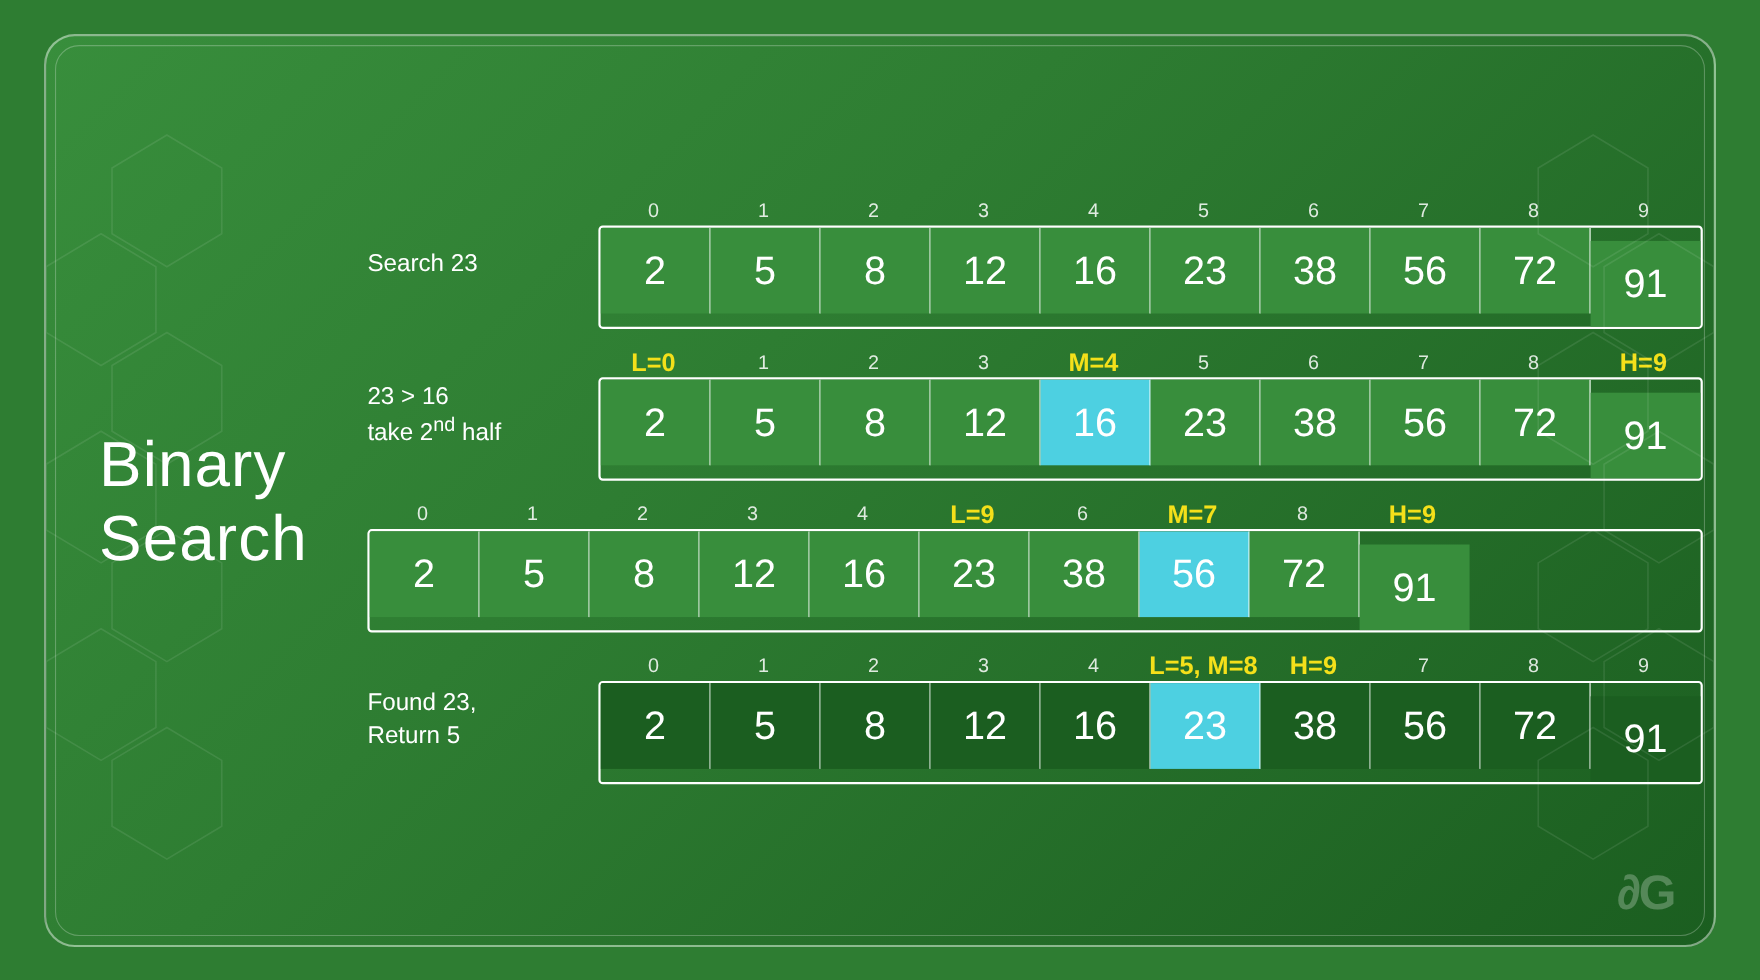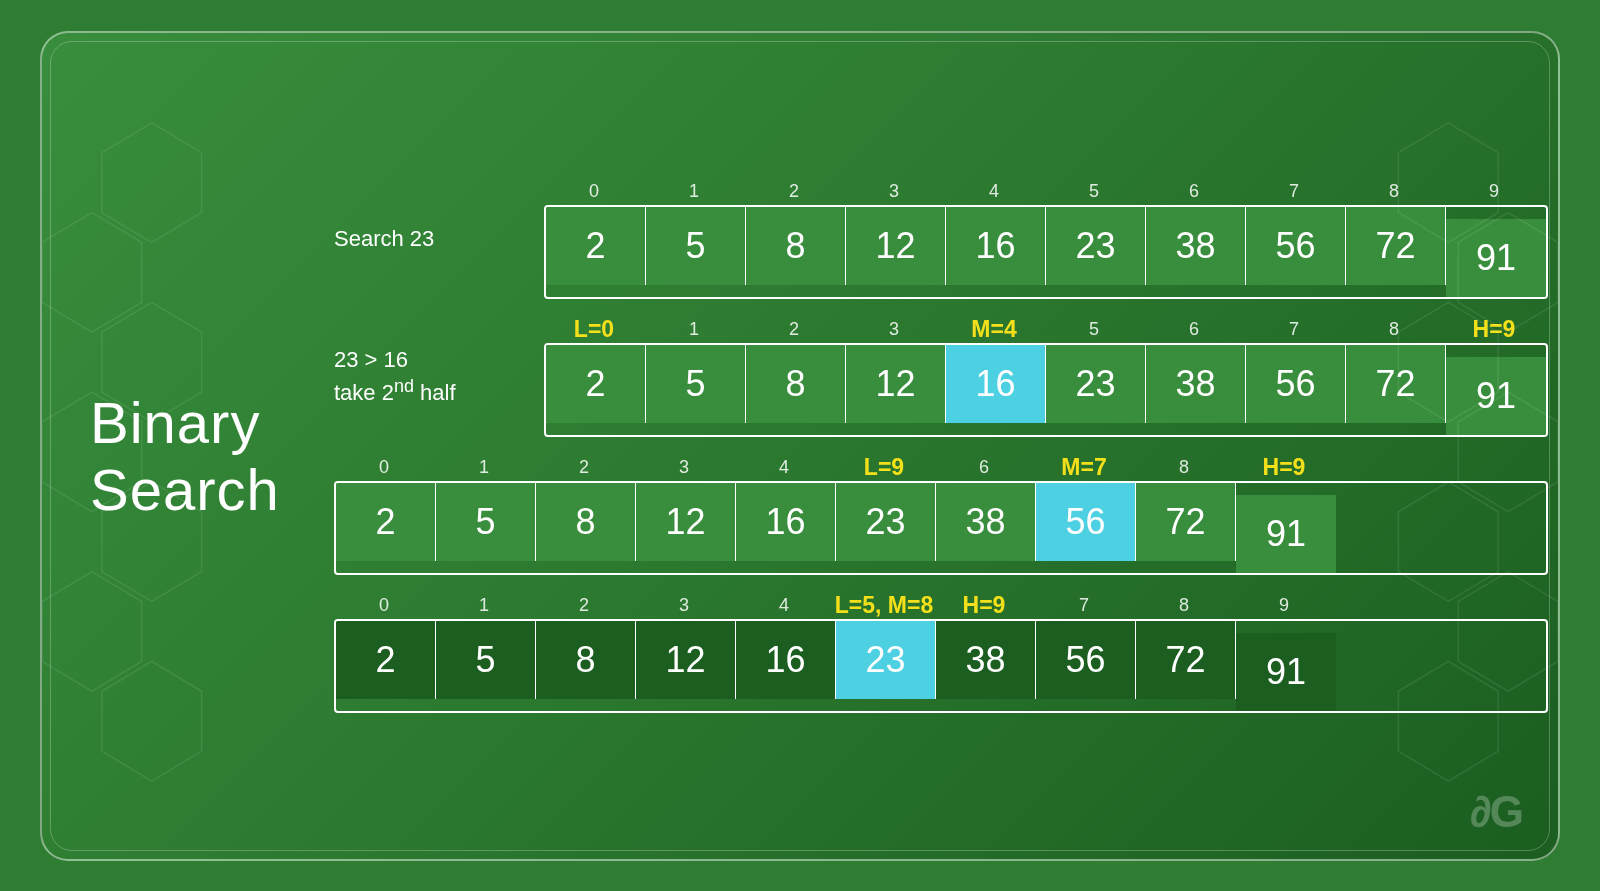--- a/index.html
+++ b/index.html
@@ -267,20 +267,21 @@
             <div class="cell">16</div>
             <div class="cell">23</div>
             <div class="cell">38</div>
             <div class="cell highlight">56</div>
             <div class="cell">72</div>
             <div class="cell">91</div>
           </div>
         </div>
       </div>
       <div class="row-group">
+        <div class="row-label">Found 23,<br>Return 5</div>
         <div class="array-wrapper">
           <div class="index-row">
             <div class="index-cell">0</div>
             <div class="index-cell">1</div>
             <div class="index-cell">2</div>
             <div class="index-cell">3</div>
             <div class="index-cell">4</div>
             <div class="index-cell yellow">L=5, M=8</div>
             <div class="index-cell yellow">H=9</div>
             <div class="index-cell">7</div>

